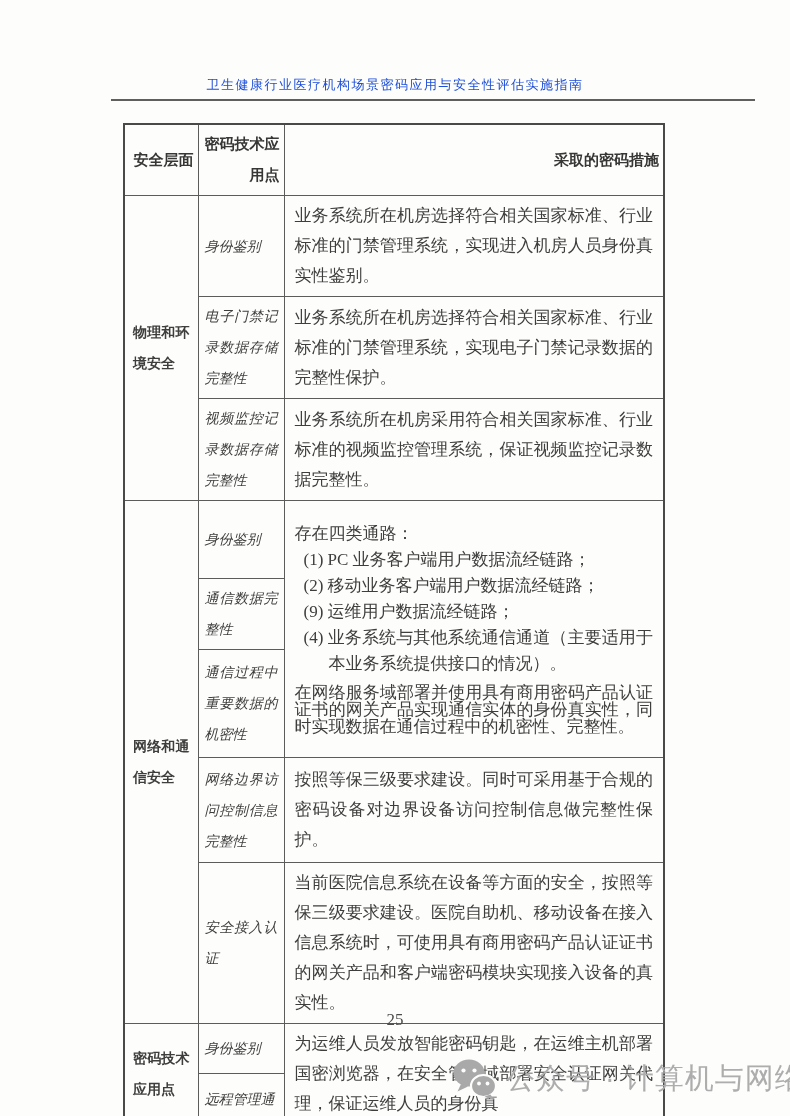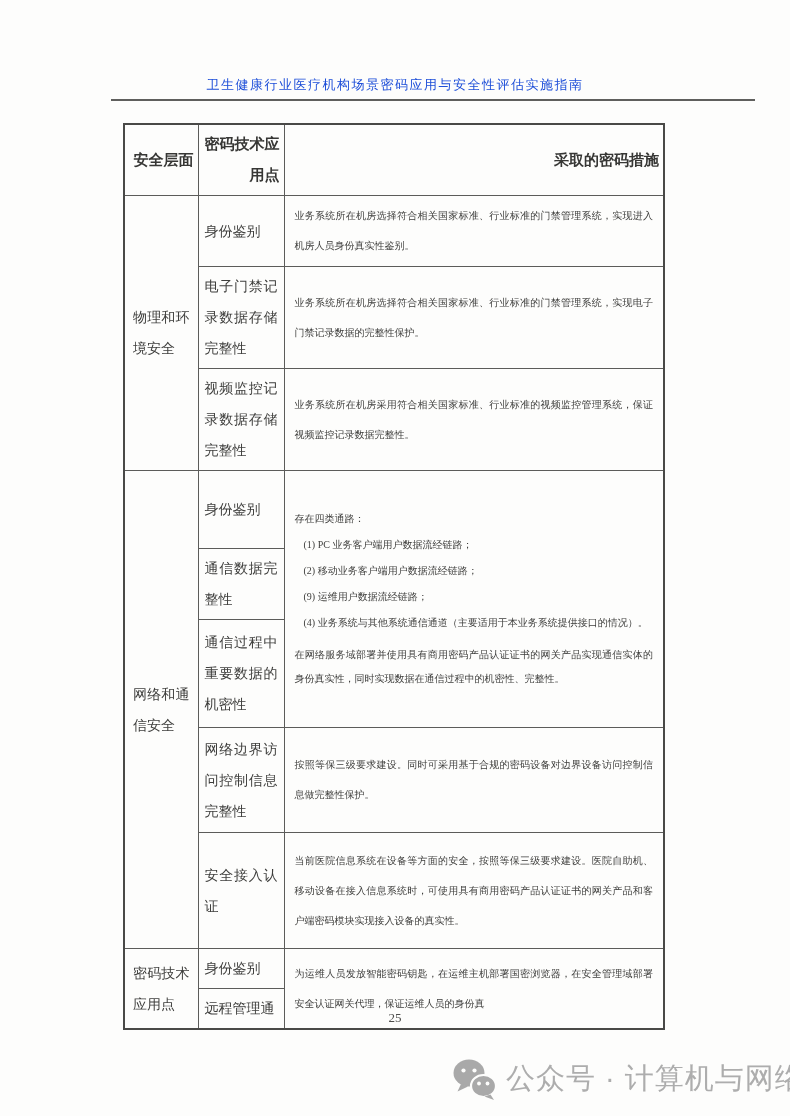--- a/index.html
+++ b/index.html
@@ -48,60 +48,62 @@
     font-size: 15px;
     line-height: 31px;
     padding: 4px 4px;
     color: #373735;
   }
   .cell-layer {
     text-align: justify;
     font-size: 14px;
     line-height: 31px;
     padding: 4px 8px;
+    font-weight: bold;
   }
   .cell-point {
     text-align: justify;
     font-size: 14px;
     line-height: 31px;
     padding: 4px 6px;
+    font-style: italic;
   }
   .cell-measure {
     text-align: justify;
-    font-size: 10px;
+    font-size: 17px;
     line-height: 30px;
     padding: 5px 10px;
   }
   .cell-measure-merged { vertical-align: top; padding-top: 3px; }
   .measure-intro { line-height: 26px; }
   .measure-item {
     line-height: 26px;
     padding-left: 34px;
     text-indent: -25px;
     text-align: justify;
   }
-  .measure-para { margin-top: 7px; line-height: 24px; text-align: justify; }
+  .measure-para { margin-top: 7px; line-height: 17px; text-align: justify; }
   
   .tr-hdr { height: 65px; }
   .tr-p1 { height: 65px; }
   .tr-p2 { height: 92px; }
   .tr-p3 { height: 92px; margin-top: 36px; }
   .tr-n1 { height: 78px; }
   .tr-n2 { height: 60px; }
   .tr-n3 { height: 108px; }
   .tr-n4 { height: 105px; }
   .tr-n5 { height: 116px; }
   .tr-d1 { height: 33px; }
   .tr-d2 { height: 33px; }
   
   .page-number {
     position: absolute;
     top: 1010px; left: 0; width: 100%;
     text-align: center;
-    font-size: 13px;
+    font-size: 17px;
     color: #4c4c4a;
   }
   .watermark {
     position: absolute;
     left: 452px; top: 1058px;
     display: flex;
     align-items: center;
     gap: 9px;
     color: #ababab;
   }

